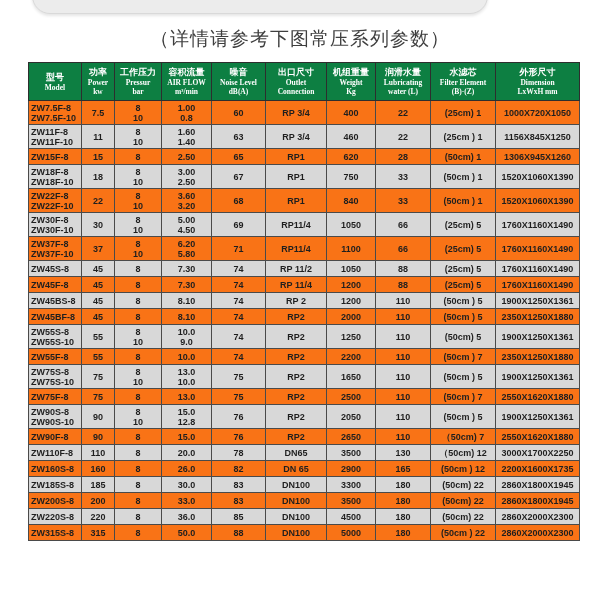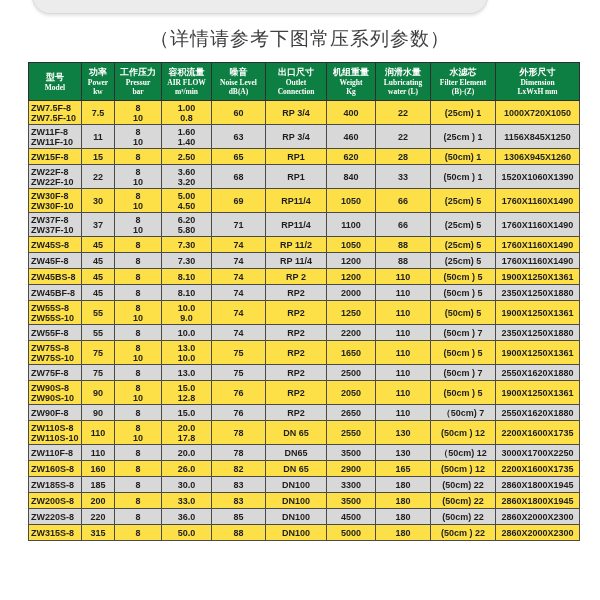--- a/index.html
+++ b/index.html
@@ -73,21 +73,21 @@
     color: #1f1f1f;
     line-height: 10px;
     white-space: pre-line;
     padding: 1px 0;
     overflow: hidden;
   }
   table.spec td.model {
     text-align: left;
     padding-left: 2px;
   }
-  table.spec tbody tr { background: #fde047; }
+  table.spec tbody tr { background: #f97316; }
   table.spec tbody tr:nth-child(even) { background: var(--row-alt, #d8d8d8); }
   tr.double { height: 24px; }
   tr.single { height: 16px; }
 </style>
 </head>
 <body>
 
 <div class="page">
   <div class="top-card"></div>
   <div class="title">（详情请参考下图常压系列参数）</div>
@@ -195,20 +195,35 @@
           <td>8</td>
           <td>2.50</td>
           <td>65</td>
           <td>RP1</td>
           <td>620</td>
           <td>28</td>
           <td>(50cm) 1</td>
           <td>1306X945X1260</td>
         </tr>
         <tr class="double">
+          <td class="model">ZW18F-8
+ZW18F-10</td>
+          <td>18</td>
+          <td>8
+10</td>
+          <td>3.00
+2.50</td>
+          <td>67</td>
+          <td>RP1</td>
+          <td>750</td>
+          <td>33</td>
+          <td>(50cm ) 1</td>
+          <td>1520X1060X1390</td>
+        </tr>
+        <tr class="double">
           <td class="model">ZW22F-8
 ZW22F-10</td>
           <td>22</td>
           <td>8
 10</td>
           <td>3.60
 3.20</td>
           <td>68</td>
           <td>RP1</td>
           <td>840</td>
@@ -368,35 +383,20 @@
           <td>90</td>
           <td>8</td>
           <td>15.0</td>
           <td>76</td>
           <td>RP2</td>
           <td>2650</td>
           <td>110</td>
           <td>（50cm) 7</td>
           <td>2550X1620X1880</td>
         </tr>
-        <tr class="double">
-          <td class="model">ZW110S-8
-ZW110S-10</td>
-          <td>110</td>
-          <td>8
-10</td>
-          <td>20.0
-17.8</td>
-          <td>78</td>
-          <td>DN 65</td>
-          <td>2550</td>
-          <td>130</td>
-          <td>(50cm ) 12</td>
-          <td>2200X1600X1735</td>
-        </tr>
         <tr class="single">
           <td class="model">ZW110F-8</td>
           <td>110</td>
           <td>8</td>
           <td>20.0</td>
           <td>78</td>
           <td>DN65</td>
           <td>3500</td>
           <td>130</td>
           <td>（50cm) 12</td>

